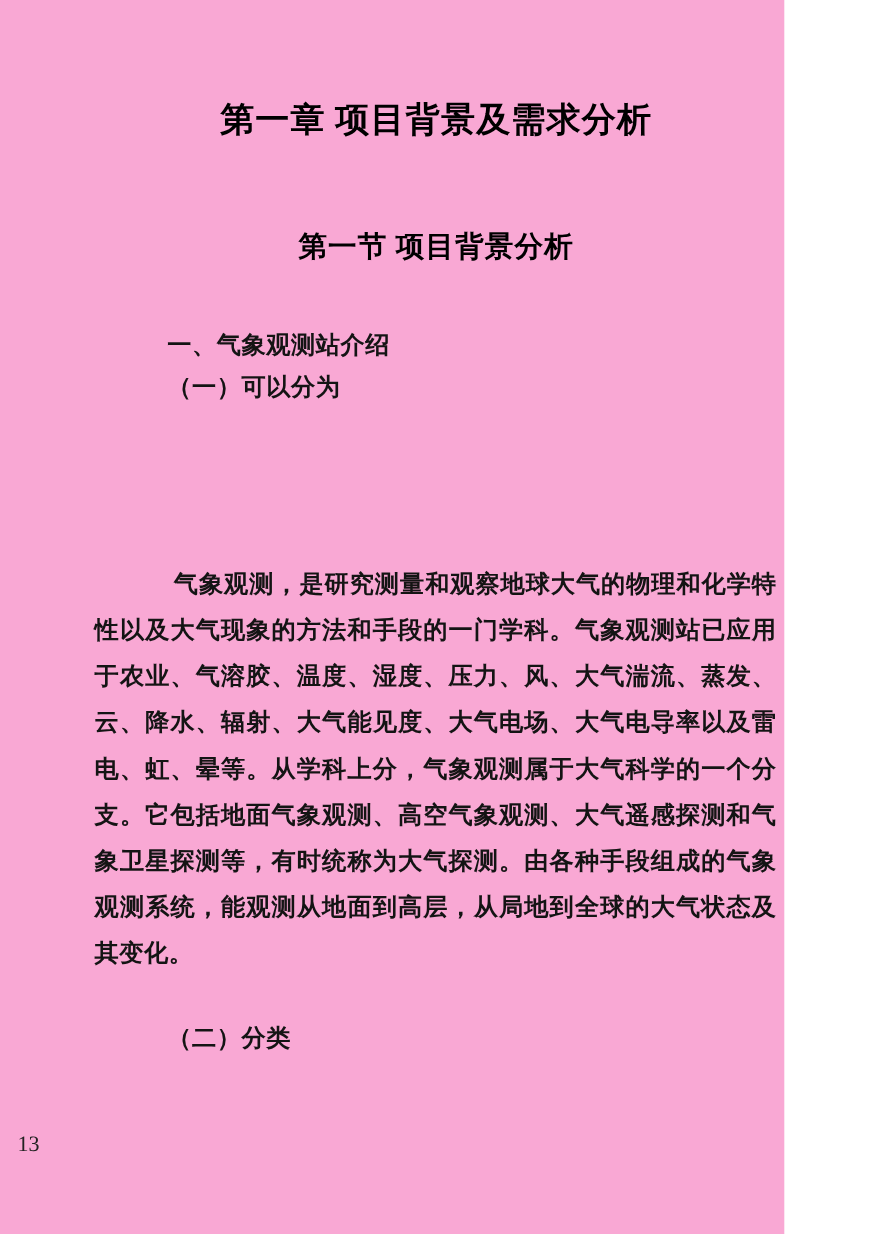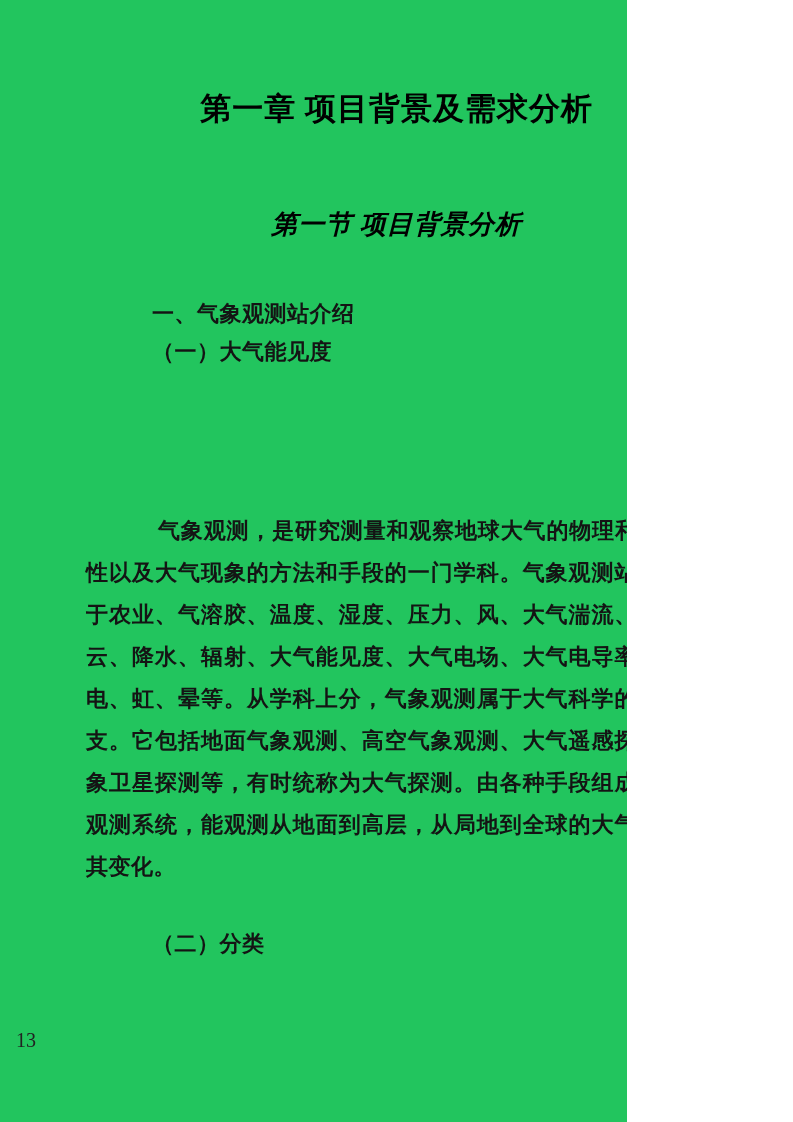--- a/index.html
+++ b/index.html
@@ -2,23 +2,23 @@
 <html><head>
 <meta charset="utf-8">
 <style>
   html, body {
     margin: 0;
     padding: 0;
     background: #ffffff;
   }
   .page {
     position: relative;
-    width: 627px;
+    width: 713px;
     height: 1122px;
-    background: #22c55e;
+    background: #f9a8d4;
     color: #141414;
     font-family: "Liberation Serif", "DejaVu Serif", serif;
     overflow: hidden;
   }
   .chapter-title {
     position: absolute;
     top: 88px;
     left: 0;
     width: 793px;
     margin: 0;
@@ -34,21 +34,20 @@
     top: 207px;
     left: 0;
     width: 793px;
     margin: 0;
     text-align: center;
     font-size: 26px;
     font-weight: bold;
     line-height: 36px;
     letter-spacing: 1px;
     color: #000000;
-    font-style: italic;
   }
   .body-text {
     position: absolute;
     left: 86px;
     width: 620px;
     margin: 0;
     font-size: 22px;
     line-height: 42px;
     letter-spacing: 0.5px;
     text-align: justify;
@@ -79,21 +78,21 @@
 <body>
 
 <div class="page">
 
   <h1 class="chapter-title">第一章 项目背景及需求分析</h1>
 
   <h2 class="section-title">第一节 项目背景分析</h2>
 
   <div class="body-text hd" id="h-one">一、气象观测站介绍</div>
 
-  <div class="body-text hd" id="h-basic">（一）大气能见度</div>
+  <div class="body-text hd" id="h-basic">（一）可以分为</div>
 
 
   <p class="body-text para" id="p-observation">气象观测，是研究测量和观察地球大气的物理和化学特性以及大气现象的方法和手段的一门学科。气象观测站已应用于农业、气溶胶、温度、湿度、压力、风、大气湍流、蒸发、云、降水、辐射、大气能见度、大气电场、大气电导率以及雷电、虹、晕等。从学科上分，气象观测属于大气科学的一个分支。它包括地面气象观测、高空气象观测、大气遥感探测和气象卫星探测等，有时统称为大气探测。由各种手段组成的气象观测系统，能观测从地面到高层，从局地到全球的大气状态及其变化。</p>
 
   <div class="body-text hd" id="h-class">（二）分类</div>
 
 
   <div class="page-number">13</div>
 
 </div>

